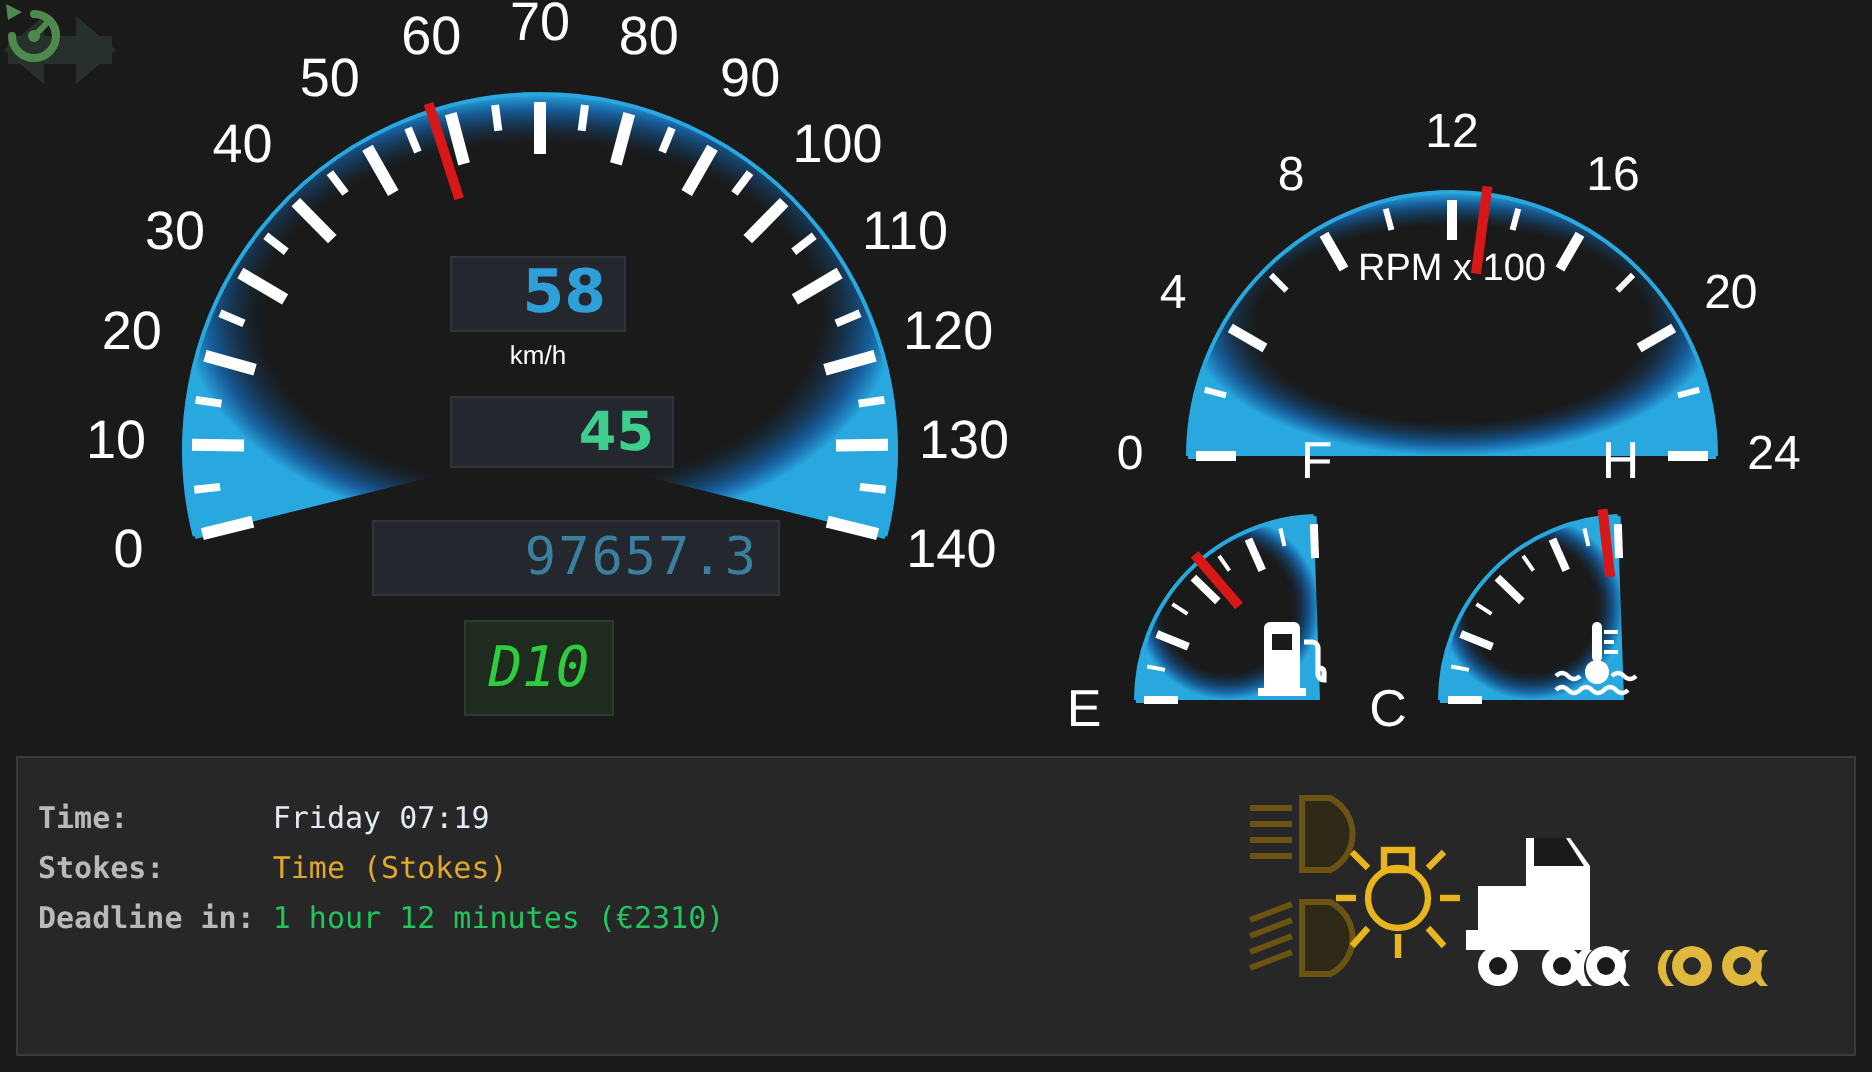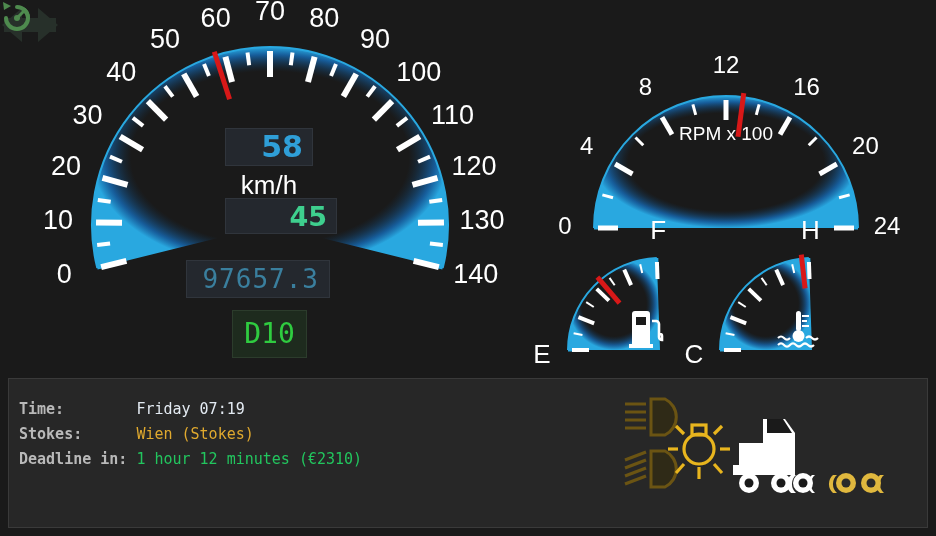--- a/index.html
+++ b/index.html
@@ -19,33 +19,33 @@
             text-anchor:middle;dominant-baseline:middle;font-size:26px;}
 
   
   .readout{position:absolute;background:#24282e;border:1px solid #30353c;
            display:flex;align-items:center;justify-content:flex-end;
            box-sizing:border-box;}
   #speed-box{left:225px;top:128px;width:88px;height:38px;padding-right:9px;padding-left:32px;}
   #speed-val{color:#2f9fd8;font-size:30px;font-weight:bold;
              font-family:"DejaVu Sans",sans-serif;line-height:1;}
   #speed-unit{position:absolute;left:225px;top:170px;width:88px;
-              text-align:center;color:#fff;font-size:26px;}
+              text-align:center;color:#fff;font-size:13px;}
   #cruise-box{left:225px;top:198px;width:112px;height:36px;padding-right:9px;}
   #cruise-val{color:#3ecf8e;font-size:27px;font-weight:bold;
               font-family:"DejaVu Sans",sans-serif;line-height:1;}
   #cruise-icon{position:absolute;left:320px;top:200px;width:34px;height:32px;}
-  #odo-box{left:186px;top:260px;width:144px;height:38px;padding-right:10px;}
+  #odo-box{left:186px;top:260px;width:204px;height:38px;padding-right:10px;}
   #odo-val{color:#3a7f9e;font-size:26px;
            font-family:"DejaVu Sans Mono",monospace;
            letter-spacing:1px;line-height:1;}
   #gear-box{position:absolute;left:232px;top:310px;width:75px;height:48px;
             background:#1e2b1e;border:1px solid #2c3c2c;
             display:flex;align-items:center;justify-content:center;
-            box-sizing:border-box;}
+            box-sizing:border-box;font-style:italic;}
   #gear-val{color:#2fcc40;font-size:28px;
             font-family:"DejaVu Sans Mono",monospace;line-height:1;}
 
   
   .turn{position:absolute;top:38px;width:60px;height:50px;}
   #turn-left{left:48px;}
   #turn-right{left:432px;}
 
   
   #infopanel{position:absolute;left:8px;top:378px;width:920px;height:150px;
@@ -263,21 +263,21 @@
 
   <div id="infopanel">
     <table id="triptable">
       <tbody id="trip-rows">
           <tr>
             <td class="lbl">Time:</td>
             <td class="v-time">Friday 07:19</td>
           </tr>
           <tr>
             <td class="lbl">Stokes:</td>
-            <td class="v-src">Wien (Stokes)</td>
+            <td class="v-src">Time (Stokes)</td>
           </tr>
           <tr>
             <td class="lbl">Deadline in:</td>
             <td class="v-dl">1 hour 12 minutes (€2310)</td>
           </tr>
         </tbody>
     </table>
 
     <svg id="status-icons" viewBox="0 0 310 130">
 

